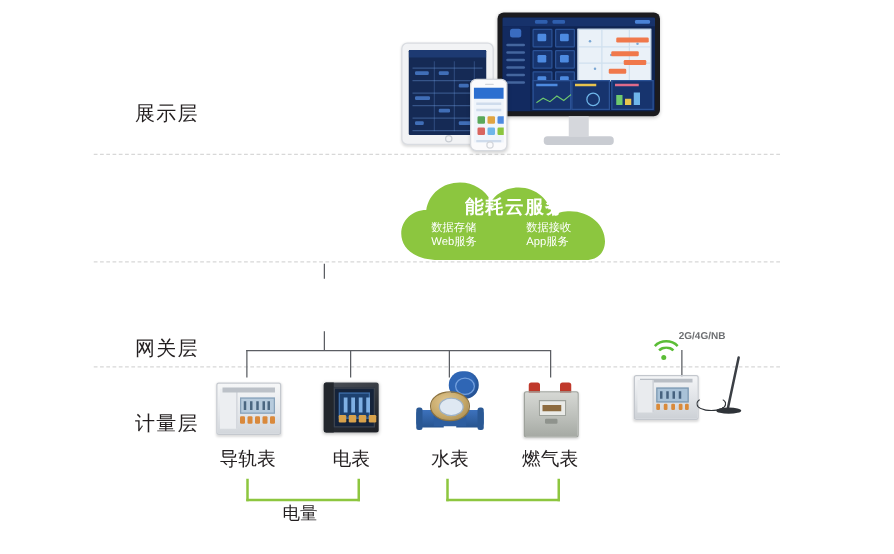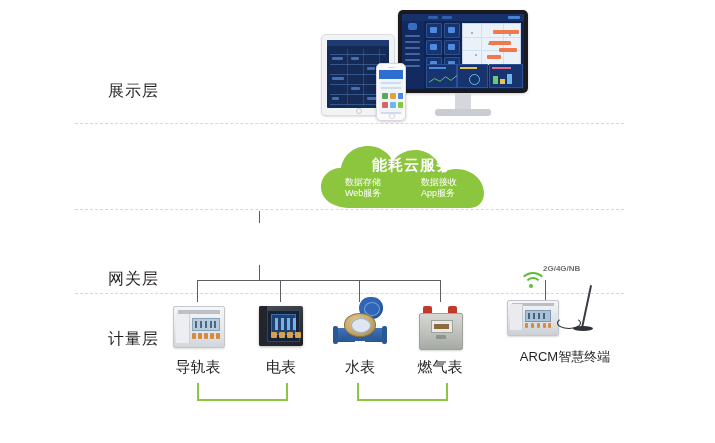--- a/index.html
+++ b/index.html
@@ -455,19 +455,19 @@
           <i style="left:0;"></i>
           <i style="left:6px;"></i>
           <i style="left:12px;"></i>
           <i style="left:18px;"></i>
           <i style="left:23px;"></i>
         </div>
     </div>
     <div class="ant-cord"></div>
     <div class="ant-rod"></div>
     <div class="ant-base"></div>
-    <div class="arcm-label">ARCM智慧终端</div>
   </div>
 
   <div class="bracket" id="brk-left"></div>
   <div class="bracket" id="brk-right"></div>
+  <div class="brk-label" id="brk-label-left">电量</div>
 
 </div>
 
 </body></html>

